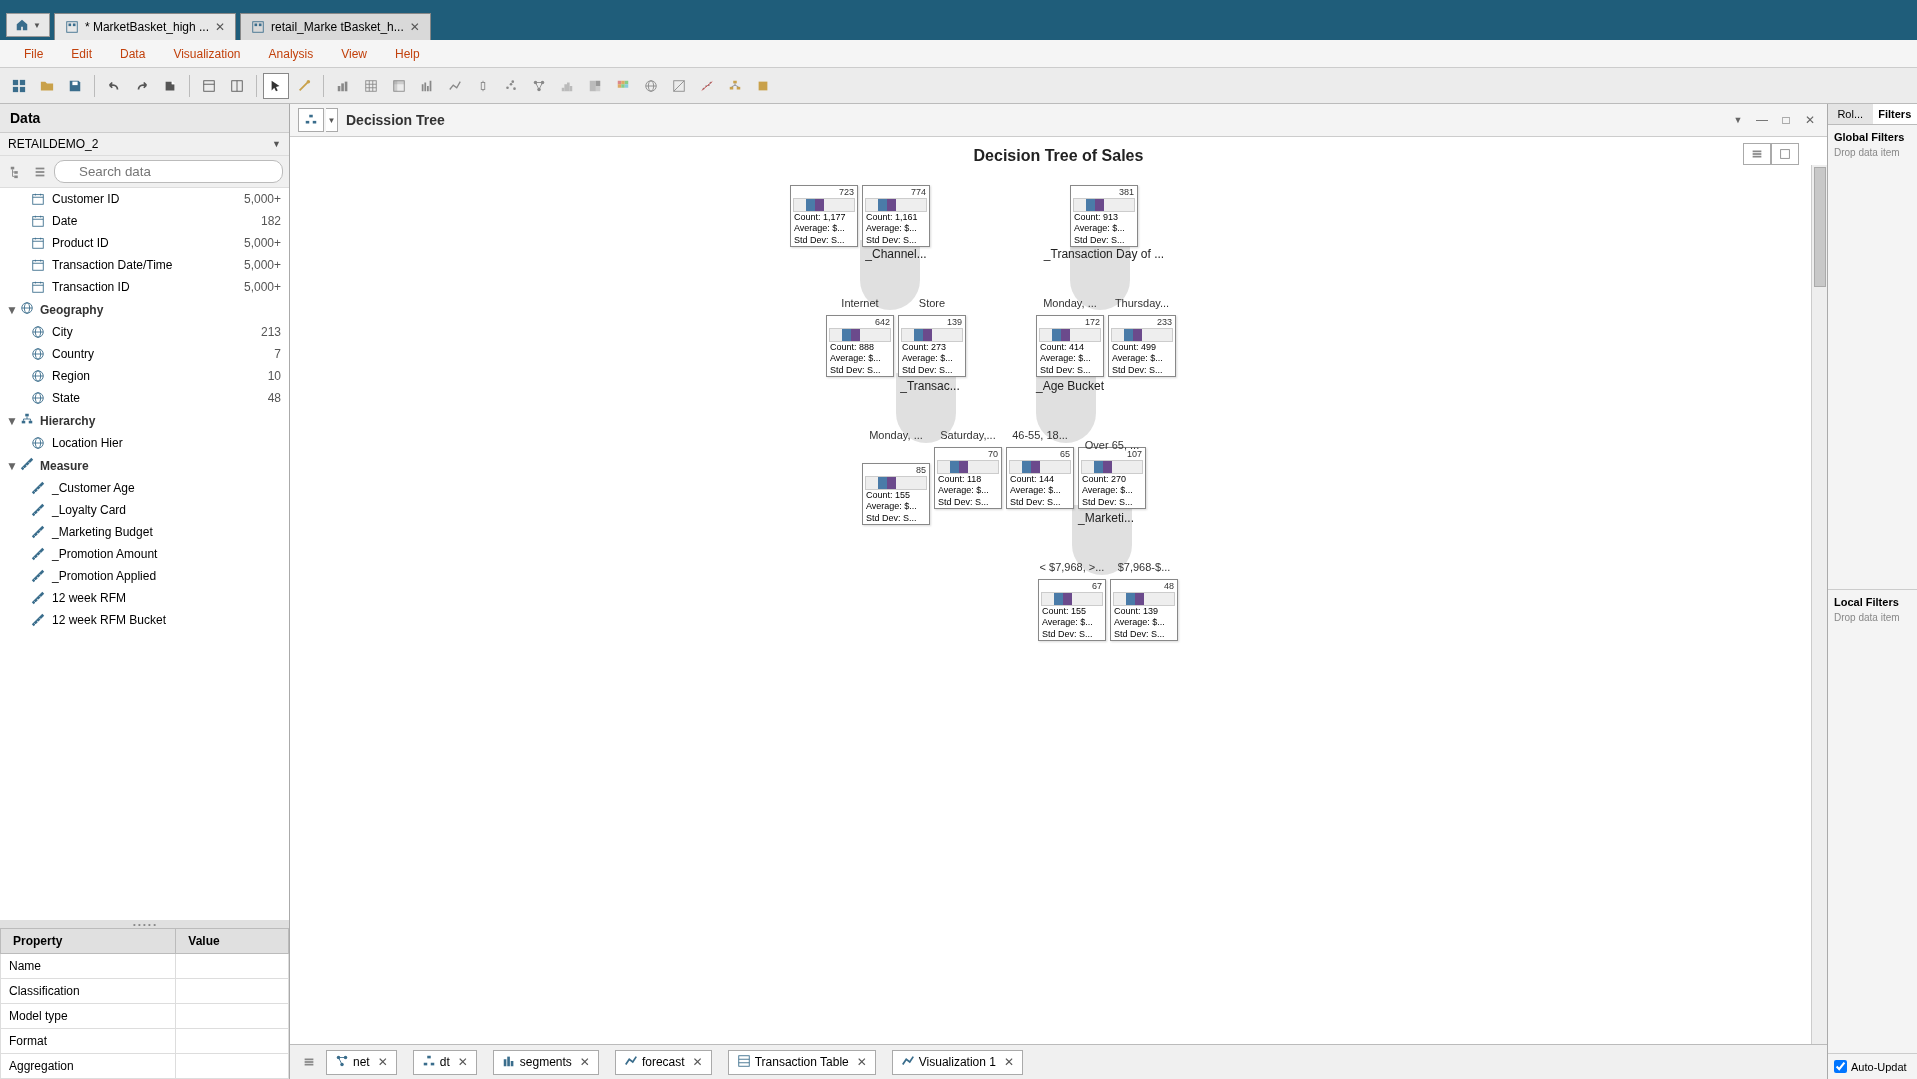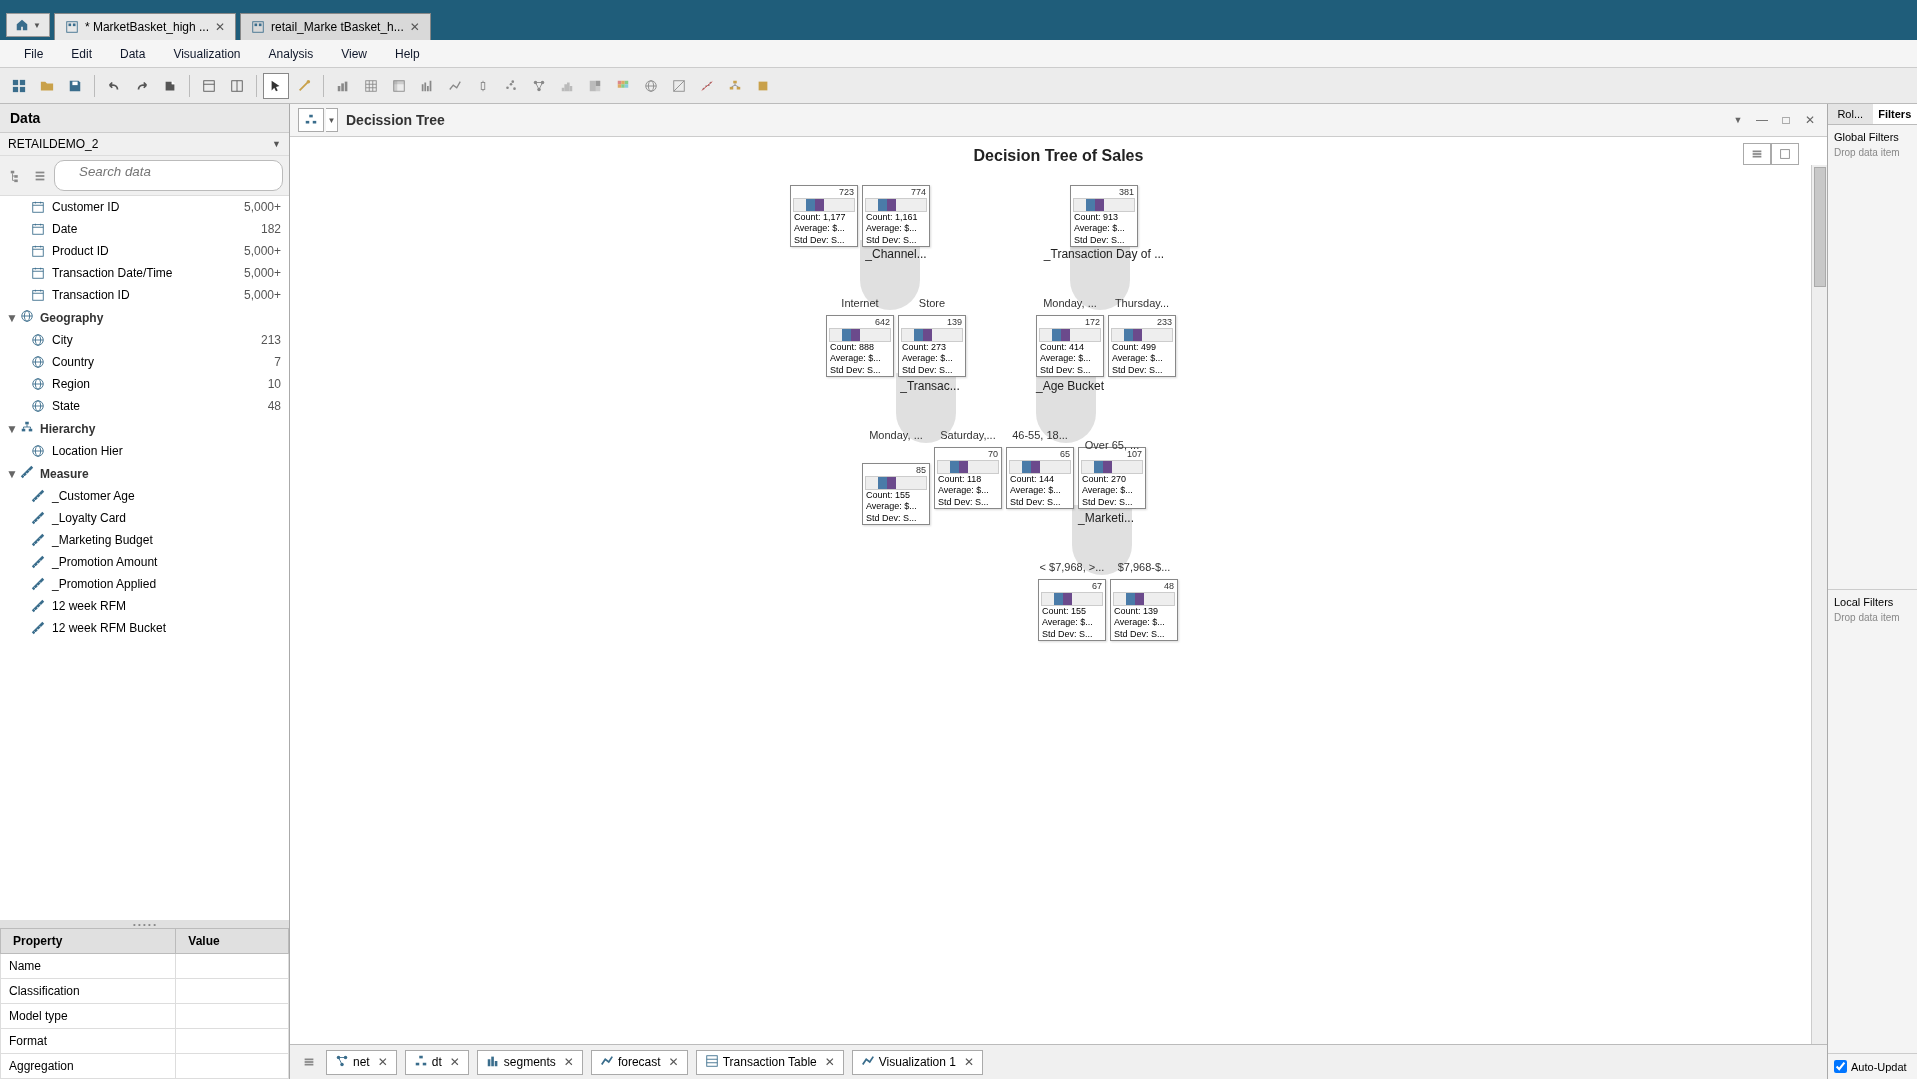--- a/index.html
+++ b/index.html
@@ -7,37 +7,37 @@
 
 
 .titlebar { background: #1f5d7a; height: 40px; display: flex; align-items: flex-end; padding: 0 4px; }
 .titlebar-btn { background: #e8e8e8; border: 1px solid #999; padding: 4px 8px; margin: 0 2px 3px; cursor: pointer; display: flex; align-items: center; gap: 4px; }
 .window-tab { background: #d9d9d9; border: 1px solid #888; padding: 6px 10px; margin: 0 2px 0; cursor: pointer; display: flex; align-items: center; gap: 6px; border-bottom: none; min-width: 160px; }
 .window-tab.active { background: #e8e8e8; }
 .tab-close { color: #555; cursor: pointer; margin-left: auto; }
 
 
 .menubar { background: #f5f5f5; height: 28px; display: flex; align-items: center; padding: 0 10px; border-bottom: 1px solid #ccc; }
-.menu-item { padding: 4px 14px; cursor: pointer; color: #0f172a; text-align: center; }
+.menu-item { padding: 4px 14px; cursor: pointer; color: #c2410c; text-align: center; }
 
 
 .toolbar { background: #ececec; height: 36px; display: flex; align-items: center; padding: 0 6px; border-bottom: 1px solid #bbb; gap: 2px; }
 .tool-btn { width: 26px; height: 26px; border: 1px solid transparent; background: transparent; cursor: pointer; display: flex; align-items: center; justify-content: center; }
 .tool-sep { width: 1px; height: 22px; background: #bbb; margin: 0 4px; }
 .tool-btn.active { border-color: #888; background: #fff; }
 
 
 .main-layout { display: flex; height: calc(100vh - 104px); }
 
 
 .left-panel { width: 290px; background: #f8f8f8; border-right: 1px solid #aaa; display: flex; flex-direction: column; }
 .panel-header { background: #e8e8e8; padding: 6px 10px; font-weight: bold; font-size: 14px; border-bottom: 1px solid #ccc; }
 .data-source { background: #f0f0f0; padding: 4px 8px; display: flex; align-items: center; justify-content: space-between; border-bottom: 1px solid #ddd; }
 .search-row { padding: 4px 6px; display: flex; align-items: center; gap: 4px; background: #f0f0f0; border-bottom: 1px solid #ddd; }
-.search-input { flex: 1; border: 1px solid #bbb; border-radius: 10px; padding: 3px 8px 11px 24px; font-style: italic; color: #ec4899; background: #fff; }
+.search-input { flex: 1; border: 1px solid #bbb; border-radius: 10px; padding: 3px 8px 3px 24px; color: #ec4899; background: #fff; }
 .data-tree { flex: 1; overflow-y: auto; background: #fff; }
 .data-item { display: flex; align-items: center; padding: 3px 8px 3px 30px; cursor: pointer; }
 .data-item .icon { width: 16px; height: 16px; margin-right: 6px; display: inline-flex; align-items: center; justify-content: center; color: #3a6d8c; }
 .data-item .label { flex: 1; }
 .data-item .count { color: #555; }
 .data-group { display: flex; align-items: center; padding: 3px 6px; font-weight: bold; color: #333; cursor: pointer; }
 .data-group .toggle { width: 12px; color: #666; margin-right: 2px; }
 .data-group .icon { width: 16px; margin-right: 4px; color: #3a6d8c; }
 
 
@@ -74,21 +74,21 @@
 .bottom-tabs { display: flex; align-items: center; padding: 4px 6px; border-top: 1px solid #bbb; background: #f0f0f0; gap: 4px; }
 .bottom-tab { display: flex; align-items: center; gap: 4px; border: 1px solid #aaa; background: #fff; padding: 3px 8px; cursor: pointer; }
 .bottom-tab .close { color: #555; cursor: pointer; margin-left: 4px; }
 
 
 .right-panel { width: 90px; background: #f4f4f4; border-left: 1px solid #aaa; display: flex; flex-direction: column; }
 .right-tabs { display: flex; border-bottom: 1px solid #bbb; }
 .right-tab { flex: 1; padding: 4px; text-align: center; cursor: pointer; background: #e4e4e4; font-size: 11px; overflow: hidden; text-overflow: ellipsis; }
 .right-tab.active { background: #fff; font-weight: bold; }
 .right-section { padding: 6px; font-size: 11px; }
-.right-section-title { font-weight: normal; margin-bottom: 4px; }
+.right-section-title { font-weight: bold; margin-bottom: 4px; }
 .drop-hint { color: #888; font-size: 10px; }
 .right-footer { margin-top: auto; padding: 6px; border-top: 1px solid #ccc; display: flex; align-items: center; gap: 4px; font-size: 11px; }
 
 .view-toggle { position: absolute; top: 6px; right: 28px; display: flex; gap: 0; z-index: 5; }
 .view-toggle .vt-btn { width: 28px; height: 22px; border: 1px solid #aaa; background: #fff; display: flex; align-items: center; justify-content: center; cursor: pointer; }
 .canvas-scrolltrack { position: absolute; right: 0; top: 28px; bottom: 0; width: 16px; background: #eee; border-left: 1px solid #ccc; }
 .canvas-scrollthumb { position: absolute; right: 1px; top: 2px; width: 12px; height: 120px; background: #c8c8c8; border: 1px solid #aaa; }
 
 svg.i { width: 14px; height: 14px; }
 </style>
@@ -758,21 +758,21 @@
       </div>
     </div>
     <div class="bottom-tabs">
       <button class="tool-btn">
           <svg class="i" viewBox="0 0 16 16">
             <line x1="3" y1="5" x2="13" y2="5" stroke="#888" stroke-width="2"></line>
             <line x1="3" y1="8" x2="13" y2="8" stroke="#888" stroke-width="2"></line>
             <line x1="3" y1="11" x2="13" y2="11" stroke="#888" stroke-width="2"></line>
           </svg>
         </button>
-      <div id="bottom-tabs-list" style="display:flex;gap:8px">
+      <div id="bottom-tabs-list" style="display:flex;gap:16px">
           <div class="bottom-tab">
             <span><svg class="i" viewBox="0 0 16 16">
                 <circle cx="4" cy="4" r="2" fill="#3a6d8c"></circle>
                 <circle cx="12" cy="4" r="2" fill="#3a6d8c"></circle>
                 <circle cx="8" cy="12" r="2" fill="#3a6d8c"></circle>
                 <line x1="4" y1="4" x2="12" y2="4" stroke="#3a6d8c"></line>
                 <line x1="4" y1="4" x2="8" y2="12" stroke="#3a6d8c"></line>
               </svg></span>
             <span>net</span>
             <span class="close">✕</span>

